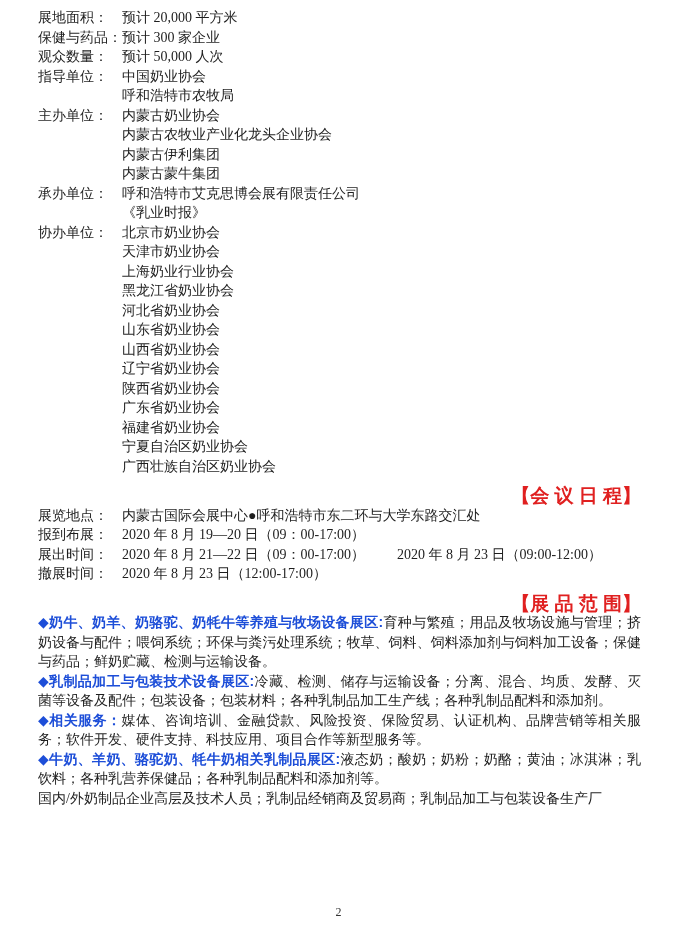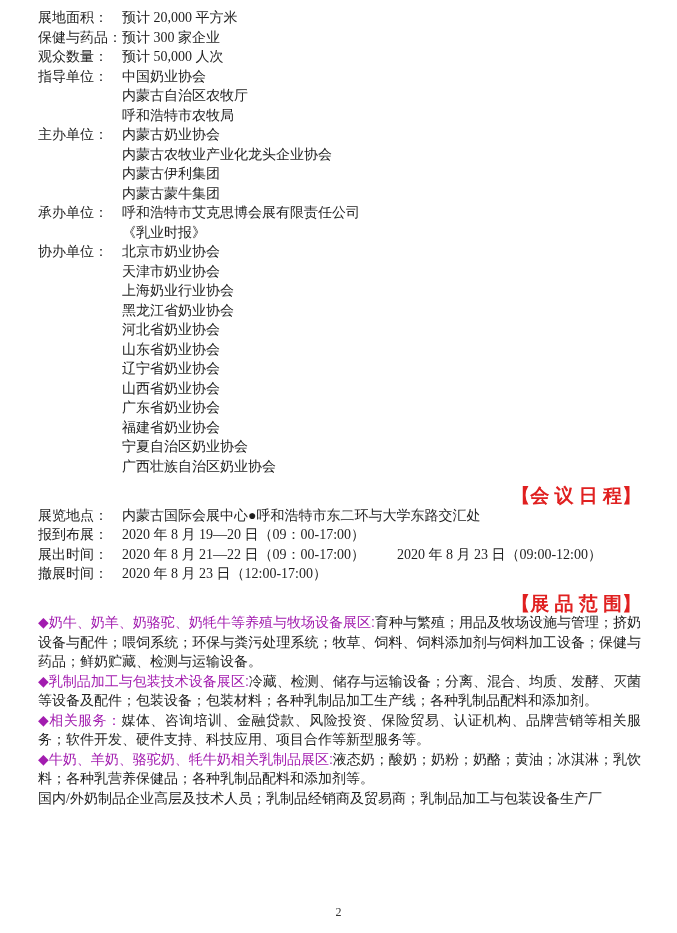--- a/index.html
+++ b/index.html
@@ -37,22 +37,22 @@
   
   .sched-row { display: flex; align-items: flex-start; }
   .sched-label { flex: 0 0 84px; white-space: nowrap; }
   .sched-values { flex: 1; }
   .sched-value2 { margin-left: 32px; }
 
   
   .scope-item { text-align: justify; }
   .scope-label {
     font-family: "Liberation Sans", "DejaVu Sans", sans-serif;
-    font-weight: 400;
-    color: #a21caf;
+    font-weight: 700;
+    color: #1d4ed8;
   }
 
   .visitors-text { text-align: justify; }
 
   .page-number {
     position: absolute;
     left: 0; right: 0;
     bottom: 14px;
     text-align: center;
     font-size: 12px;
@@ -82,21 +82,20 @@
       <div class="info-row">
         <span class="info-label">观众数量：</span>
         <div class="info-lines">
           <div>预计 50,000 人次</div>
         </div>
       </div>
       <div class="info-row">
         <span class="info-label">指导单位：</span>
         <div class="info-lines">
           <div>中国奶业协会</div>
-          <div>内蒙古自治区农牧厅</div>
           <div>呼和浩特市农牧局</div>
         </div>
       </div>
       <div class="info-row">
         <span class="info-label">主办单位：</span>
         <div class="info-lines">
           <div>内蒙古奶业协会</div>
           <div>内蒙古农牧业产业化龙头企业协会</div>
           <div>内蒙古伊利集团</div>
           <div>内蒙古蒙牛集团</div>
@@ -111,22 +110,23 @@
       </div>
       <div class="info-row">
         <span class="info-label">协办单位：</span>
         <div class="info-lines">
           <div>北京市奶业协会</div>
           <div>天津市奶业协会</div>
           <div>上海奶业行业协会</div>
           <div>黑龙江省奶业协会</div>
           <div>河北省奶业协会</div>
           <div>山东省奶业协会</div>
+          <div>山西省奶业协会</div>
           <div>辽宁省奶业协会</div>
-          <div>山西省奶业协会</div>
+          <div>陕西省奶业协会</div>
           <div>广东省奶业协会</div>
           <div>福建省奶业协会</div>
           <div>宁夏自治区奶业协会</div>
           <div>广西壮族自治区奶业协会</div>
         </div>
       </div>
     </section>
 
     <section>
       <h2 class="sec-heading">【会 议 日 程】</h2>

